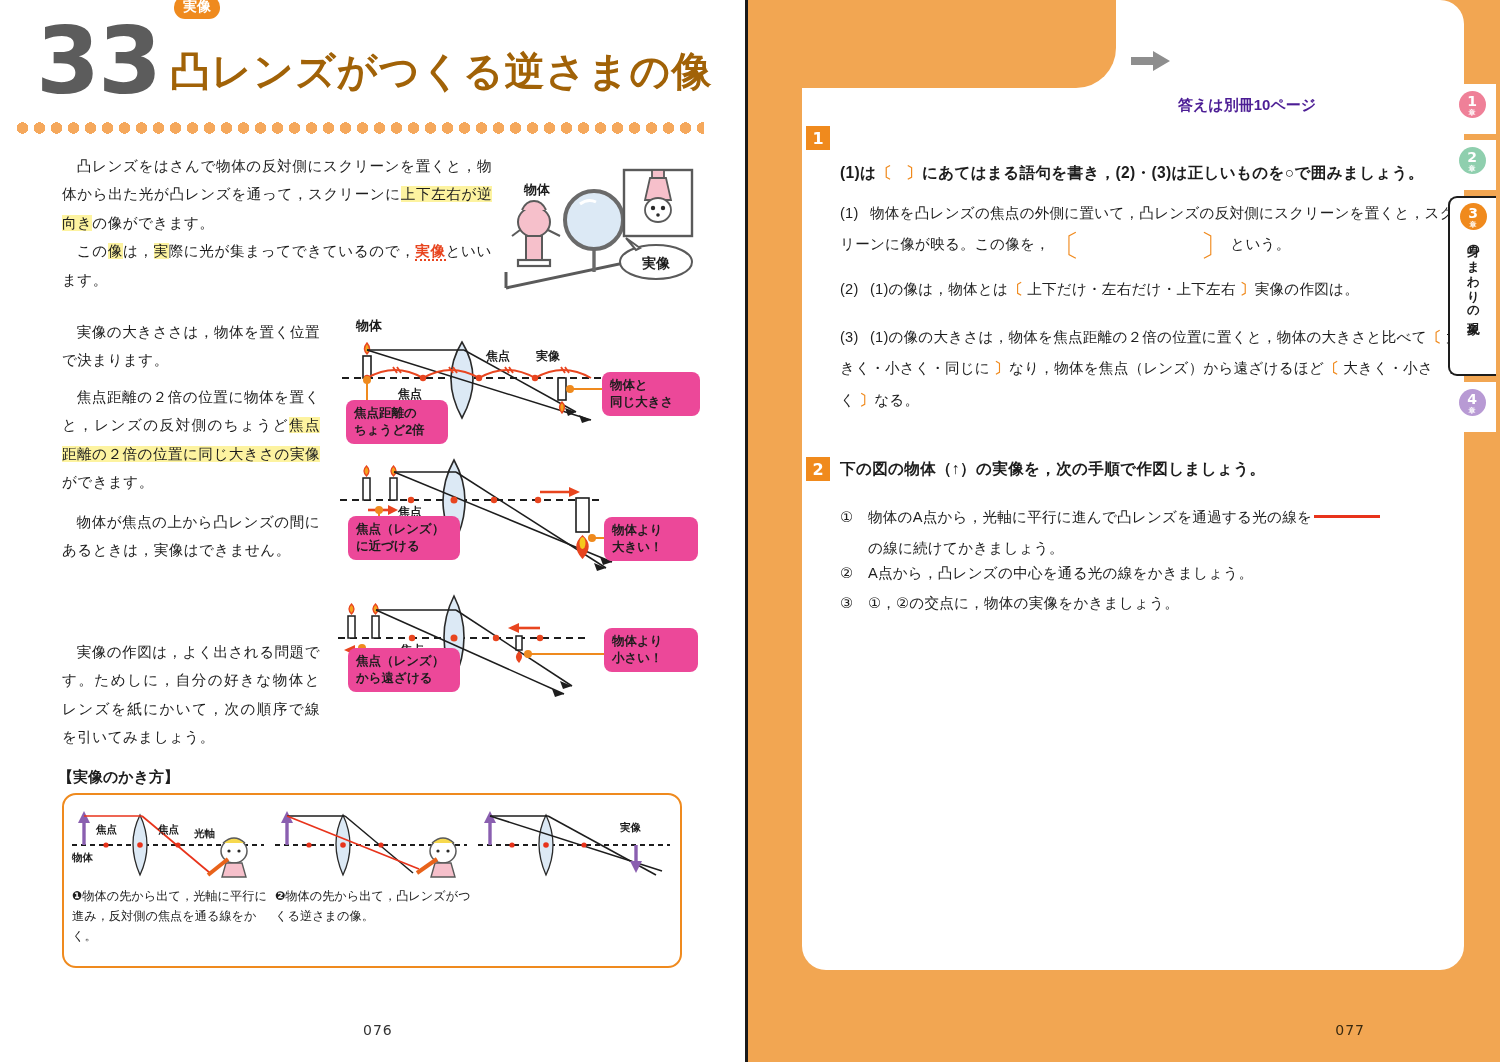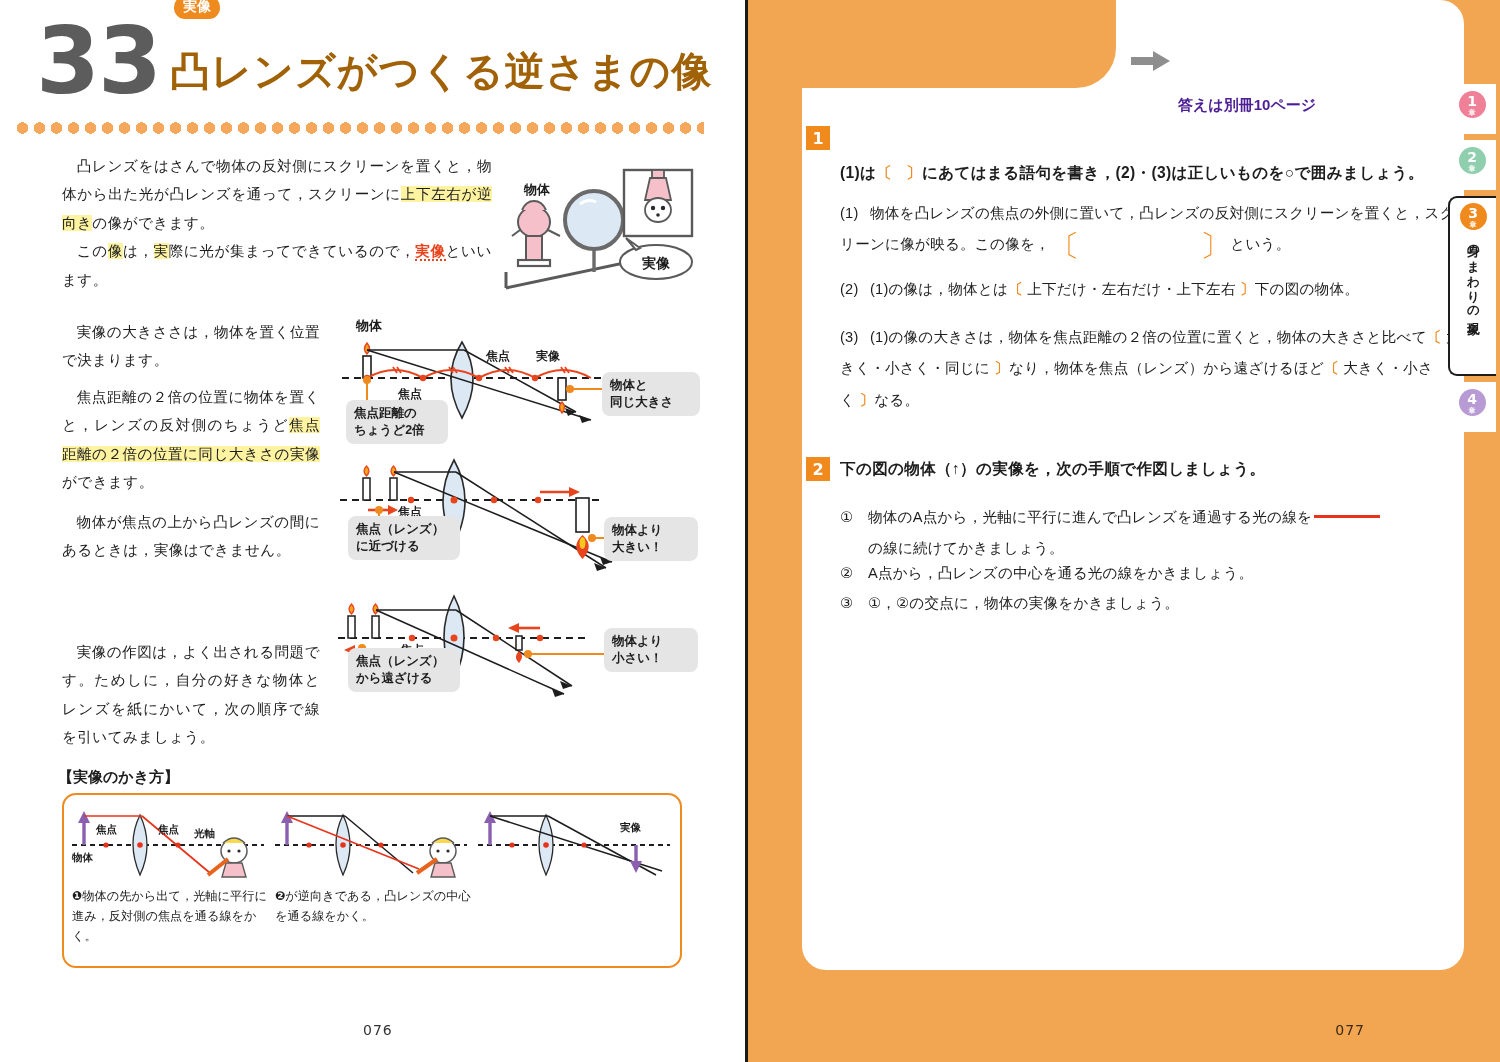--- a/index.html
+++ b/index.html
@@ -65,21 +65,21 @@
   
   .illus{position:absolute;left:498px;top:148px;width:208px;height:152px;}
 
   
   .ray{position:absolute;}
   .ray1{left:336px;top:316px;width:372px;height:126px;}
   .ray2{left:336px;top:442px;width:372px;height:138px;}
   .ray3{left:336px;top:578px;width:372px;height:130px;}
 
   .callout{
-    position:absolute;background:#e5e5e5;border-radius:8px;
+    position:absolute;background:#ec4899;border-radius:8px;
     color:#1d1d1d;font-size:12.5px;font-weight:bold;line-height:1.35;
     padding:5px 8px;white-space:pre-line;
   }
 
   
   .method-box{
     position:absolute;left:62px;top:793px;width:620px;height:175px;
     border:2.4px solid #ef8a1e;border-radius:14px;box-sizing:border-box;
     background:#fff;
   }
@@ -413,21 +413,21 @@
           <g>
             <ellipse cx="170" cy="48" rx="13" ry="12" fill="#fff" stroke="#5a5a5a" stroke-width="1.5"></ellipse>
             <path d="M159 40 q11 -10 22 0" fill="#f7d94e" stroke="#5a5a5a" stroke-width="1.4"></path>
             <circle cx="165" cy="48" r="1.6" fill="#2a2a2a"></circle>
               <circle cx="175" cy="48" r="1.6" fill="#2a2a2a"></circle>
             <path d="M162 60 L158 74 L182 74 L178 60Z" fill="#f6c0cb" stroke="#5a5a5a" stroke-width="1.4"></path>
             <line x1="144" y1="70" x2="164" y2="56" stroke="#e8631b" stroke-width="4"></line>
           </g>
         </svg>
         <div class="mcap">
-          <span class="mnum">❷</span><span>が逆向きである，凸レンズの中心を通る線をかく。</span>
+          <span class="mnum">❷</span><span>物体の先から出て，凸レンズがつくる逆さまの像。</span>
         </div>
       </div>
 
       <div class="mcol mc3">
         <svg width="196" height="78" viewBox="0 0 196 78">
           <line x1="2" y1="42" x2="194" y2="42" stroke="#1d1d1d" stroke-width="1.8" stroke-dasharray="5 4"></line>
           <path d="M70 12 q14 30 0 60 q-14 -32 0 -60Z" fill="#dce9f5" stroke="#2a2a2a" stroke-width="1.3"></path>
           <line x1="14" y1="42" x2="14" y2="16" stroke="#8a5fb0" stroke-width="3.4"></line>
           <polygon points="14,8 8,20 20,20" fill="#8a5fb0"></polygon>
           <line x1="14" y1="13" x2="72" y2="13" stroke="#1d1d1d" stroke-width="1.5"></line>
@@ -462,21 +462,21 @@
     <div class="qnum" style="left:58px;top:126px;">1</div>
     <div class="qlead" style="left:92px;top:122px;width:610px;margin-top:36px;">
       <span>(1)は</span><span class="br-o">〔</span>&nbsp;&nbsp;&nbsp;<span class="br-o">〕</span><span>にあてはまる語句を書き，(2)・(3)は正しいものを○で囲みましょう。</span>
     </div>
 
     <div class="qitem" style="left:92px;top:198px;width:618px;">
       <span style="display:inline-block;width:30px;">(1)</span><span>物体を凸レンズの焦点の外側に置いて，凸レンズの反対側にスクリーンを置くと，スクリーンに像が映る。この像を，</span><span class="bigbr">〔</span><span style="display:inline-block;width:120px;"></span><span class="bigbr">〕</span><span>という。</span>
     </div>
 
     <div class="qitem" style="left:92px;top:274px;width:618px;">
-      <span style="display:inline-block;width:30px;">(2)</span><span>(1)の像は，物体とは</span><span class="br-o">〔</span>&nbsp;<span>上下だけ・左右だけ・上下左右</span>&nbsp;<span class="br-o">〕</span><span>下の図の物体。</span>
+      <span style="display:inline-block;width:30px;">(2)</span><span>(1)の像は，物体とは</span><span class="br-o">〔</span>&nbsp;<span>上下だけ・左右だけ・上下左右</span>&nbsp;<span class="br-o">〕</span><span>実像の作図は。</span>
     </div>
 
     <div class="qitem" style="left:92px;top:322px;width:622px;">
       <span style="display:inline-block;width:30px;">(3)</span><span>(1)の像の大きさは，物体を焦点距離の２倍の位置に置くと，物体の大きさと比べて</span><span class="br-o">〔</span>&nbsp;<span>大きく・小さく・同じに</span>&nbsp;<span class="br-o">〕</span><span>なり，物体を焦点（レンズ）から遠ざけるほど</span><span class="br-o">〔</span>&nbsp;<span>大きく・小さく</span>&nbsp;<span class="br-o">〕</span><span>なる。</span>
     </div>
 
     <div class="qnum" style="left:58px;top:457px;">2</div>
     <div class="qlead" style="left:92px;top:454px;width:610px;">下の図の物体（↑）の実像を，次の手順で作図しましょう。</div>
 
     <div class="qitem" style="left:92px;top:502px;width:622px;">

